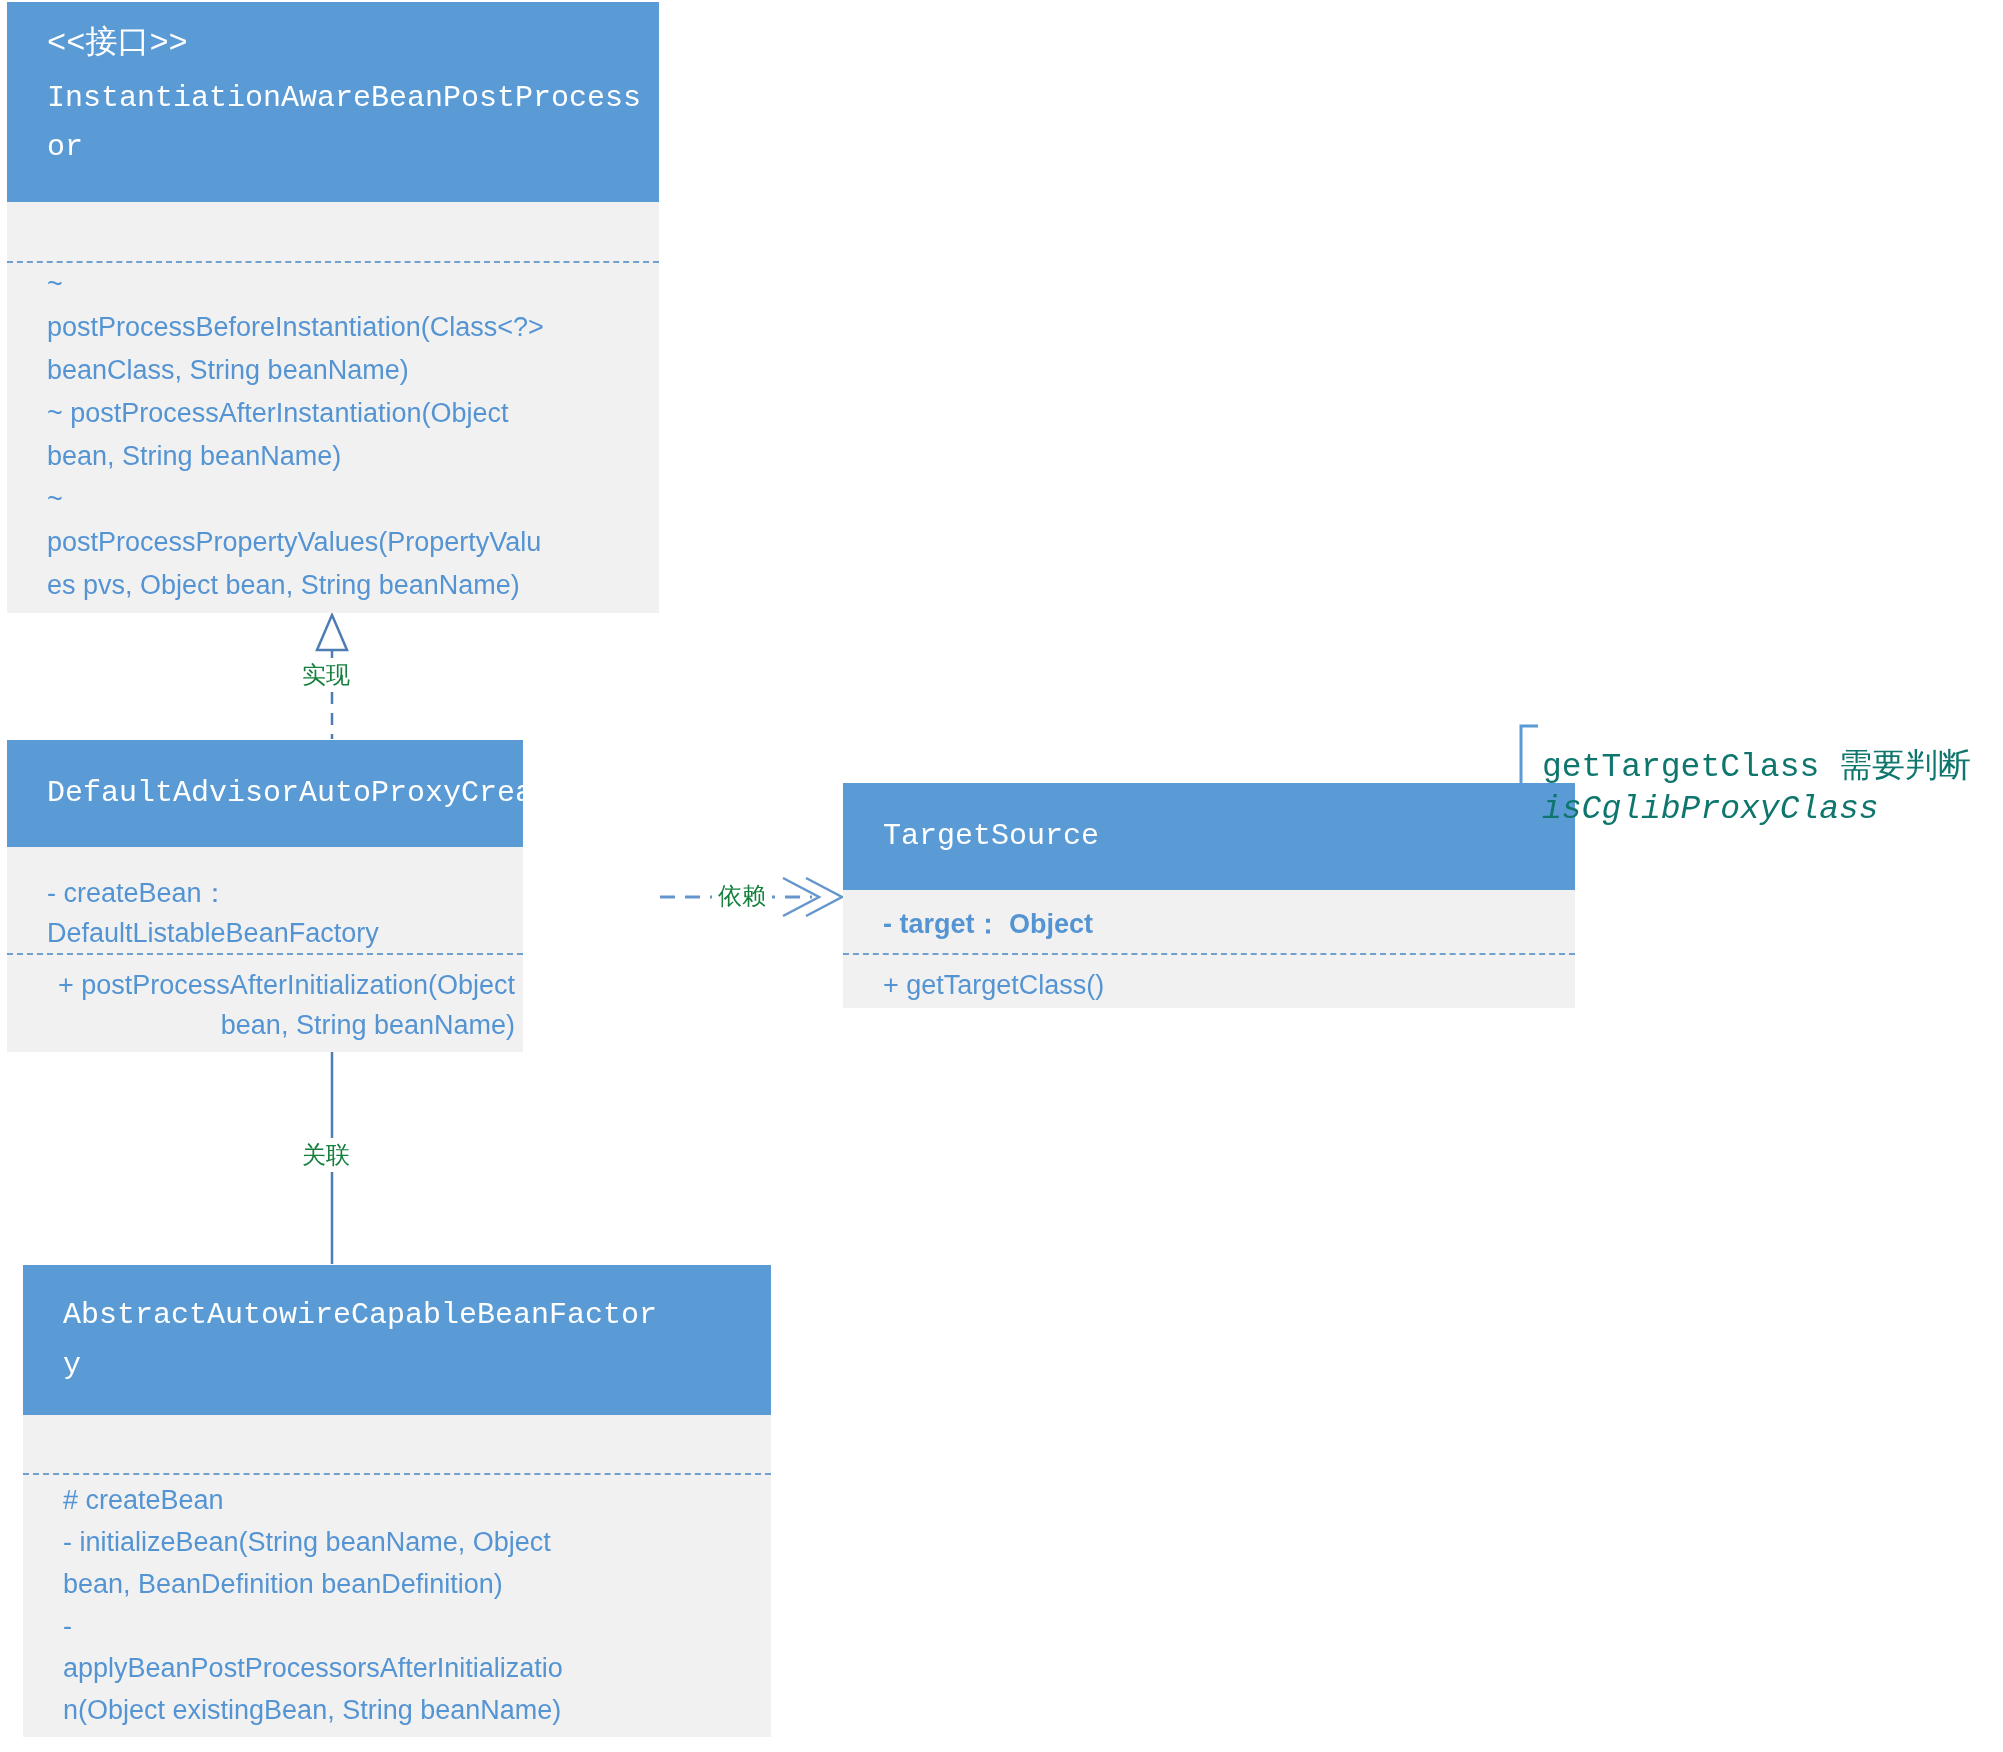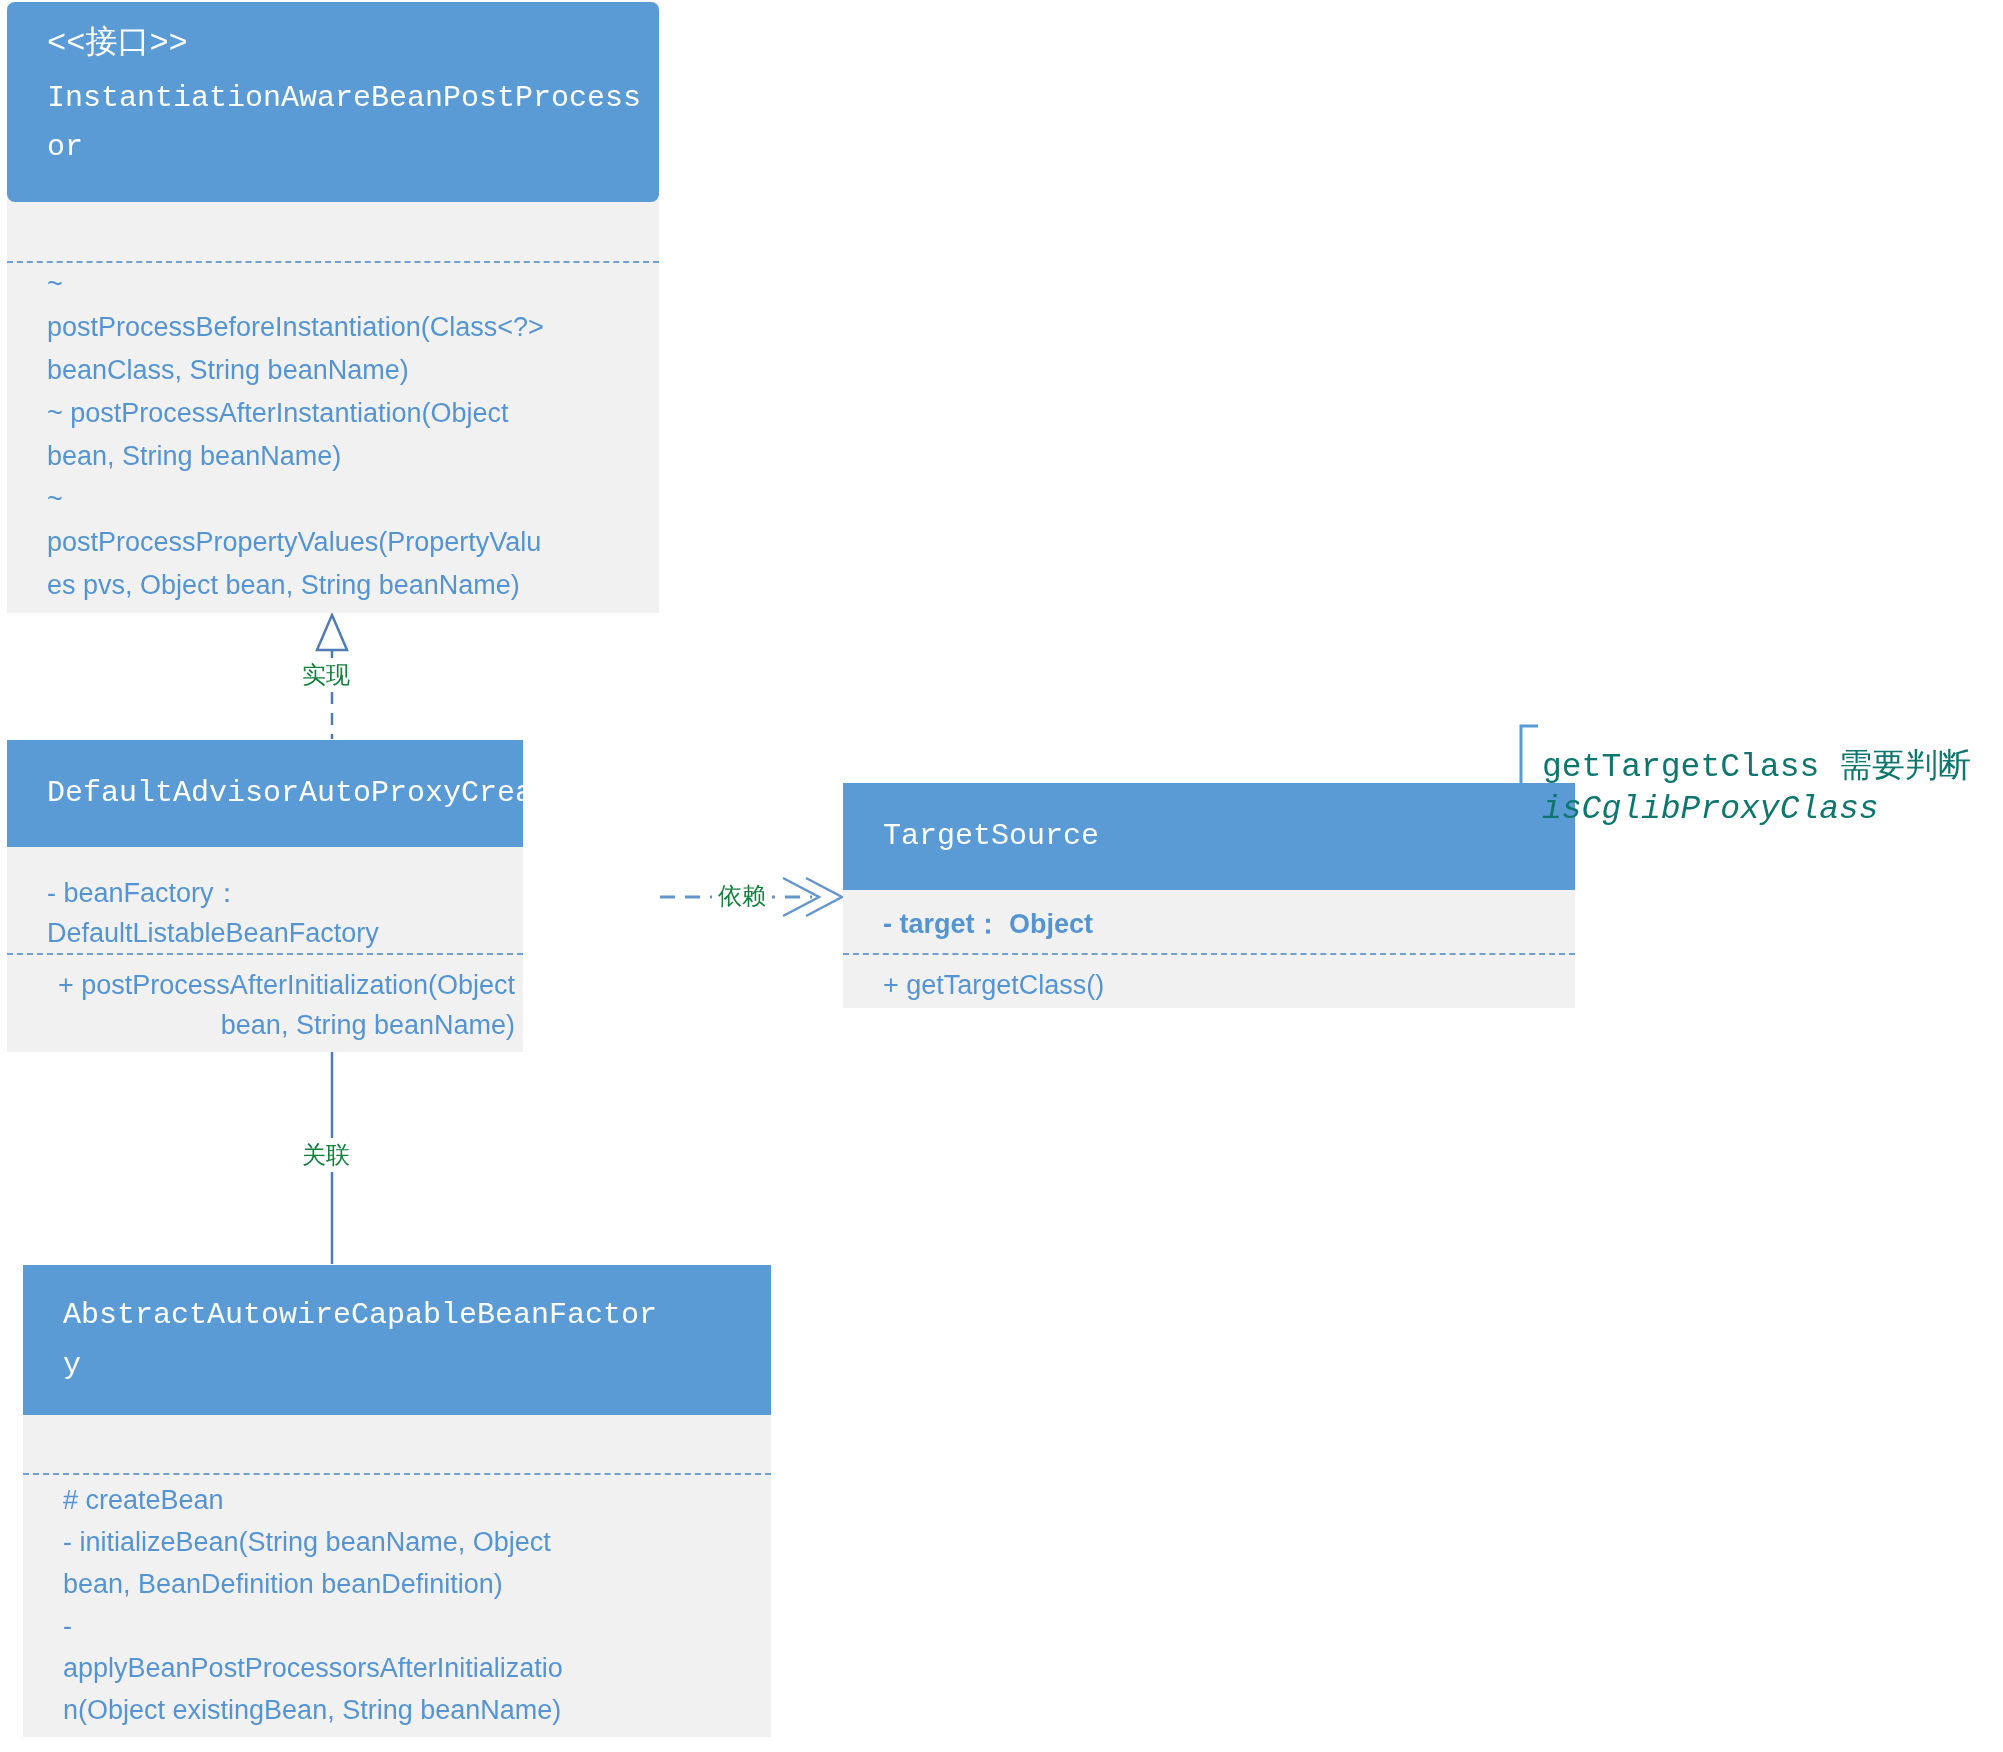--- a/index.html
+++ b/index.html
@@ -32,21 +32,21 @@
     font-family:"Liberation Sans","DejaVu Sans",sans-serif;
   }
   .annot{
     position:absolute;color:#0f766e;
     font-family:"Liberation Mono","DejaVu Sans Mono",monospace;
     font-size:33px;line-height:40px;white-space:nowrap;
   }
   .annot-italic{font-style:italic;}
   
   .box1{left:7px;top:2px;width:652px;height:611px;}
-  .box1 .hdr{height:200px;border-radius:8px;}
+  .box1 .hdr{height:200px;}
   .box1 .attrs-empty{height:59px;}
   .box1 .methods{line-height:43px;padding-top:0;}
   
   .box2{left:7px;top:740px;width:516px;height:312px;}
   .box2 .hdr{height:107px;}
   .box2 .attrs{height:106px;padding-top:26px;line-height:40px;}
   .box2 .methods{padding-top:10px;line-height:40px;text-align:right;}
   
   .box3{left:843px;top:783px;width:732px;height:225px;}
   .box3 .hdr{height:107px;}
@@ -96,21 +96,21 @@
 bean, String beanName)
 ~
 postProcessPropertyValues(PropertyValu
 es pvs, Object bean, String beanName)</div>
   </div>
 
   <div class="uml-box box2">
     <div class="hdr hdr-flex">
       <div class="cname" style="margin-top:0;">DefaultAdvisorAutoProxyCreator</div>
     </div>
-    <div class="attrs">- beanFactory：
+    <div class="attrs">- createBean：
 DefaultListableBeanFactory</div>
     <div class="methods sep-top">+ postProcessAfterInitialization(Object
 bean, String beanName)</div>
   </div>
 
   <div class="uml-box box3">
     <div class="hdr hdr-flex">
       <div class="cname" style="margin-top:0;">TargetSource</div>
     </div>
     <div class="attrs">- target： Object</div>

